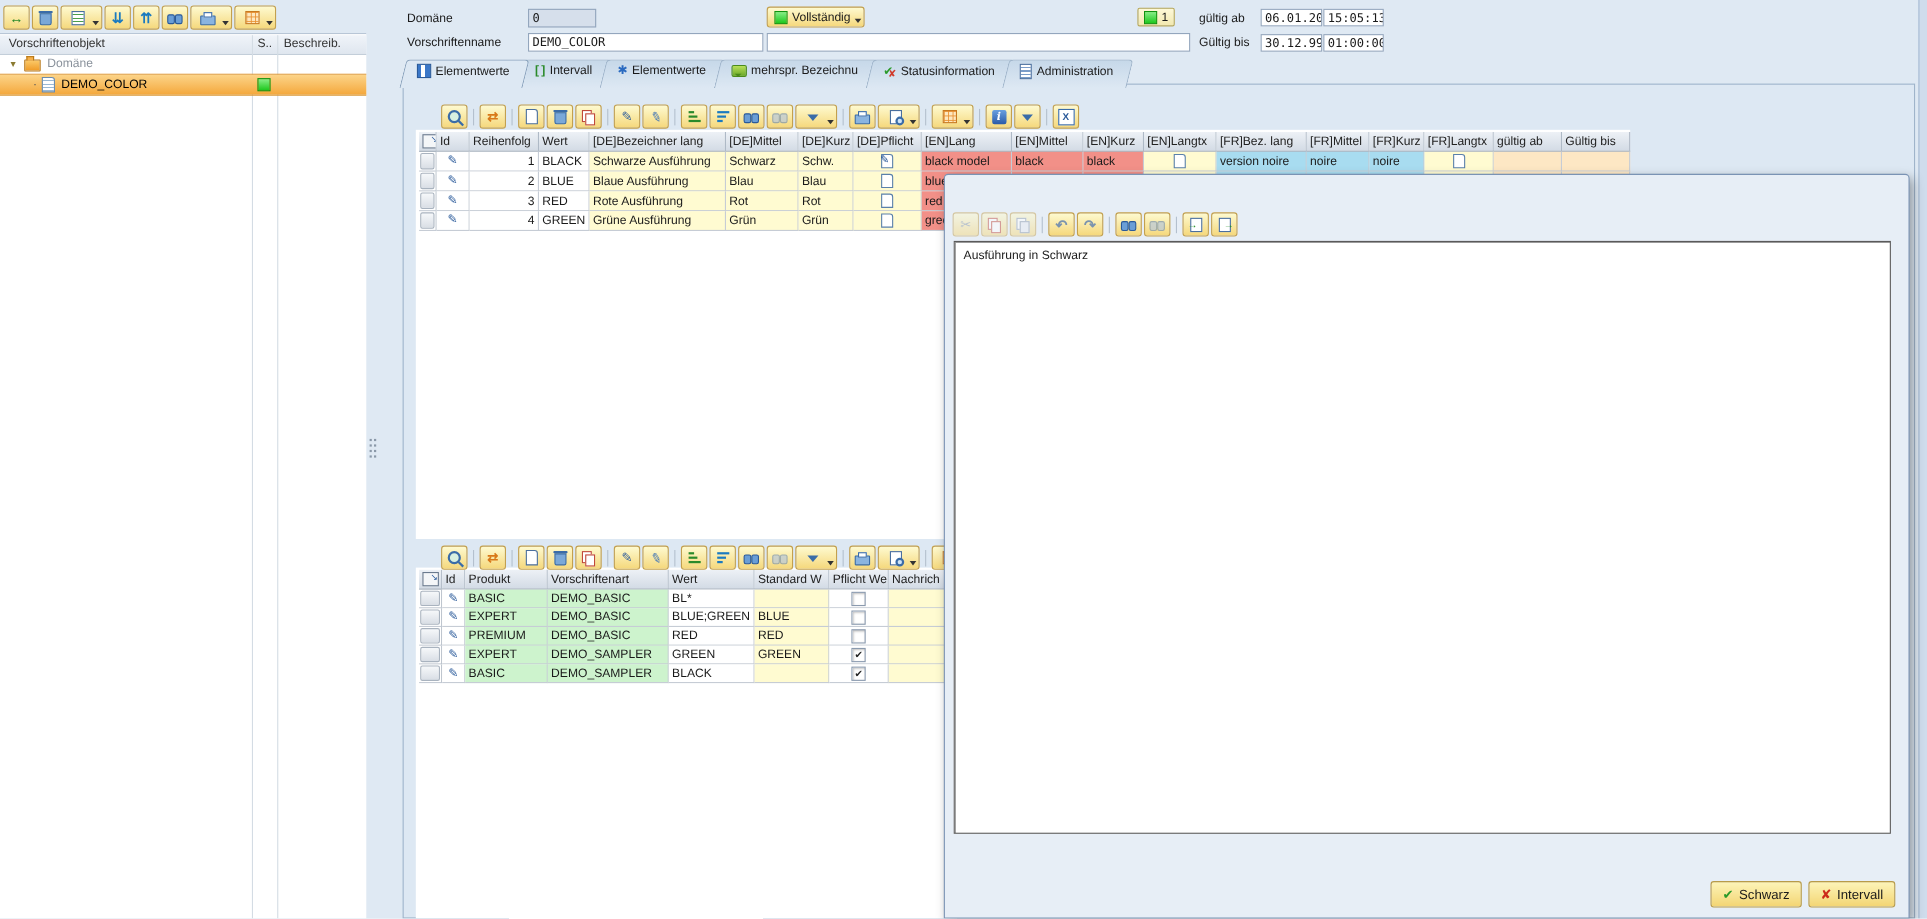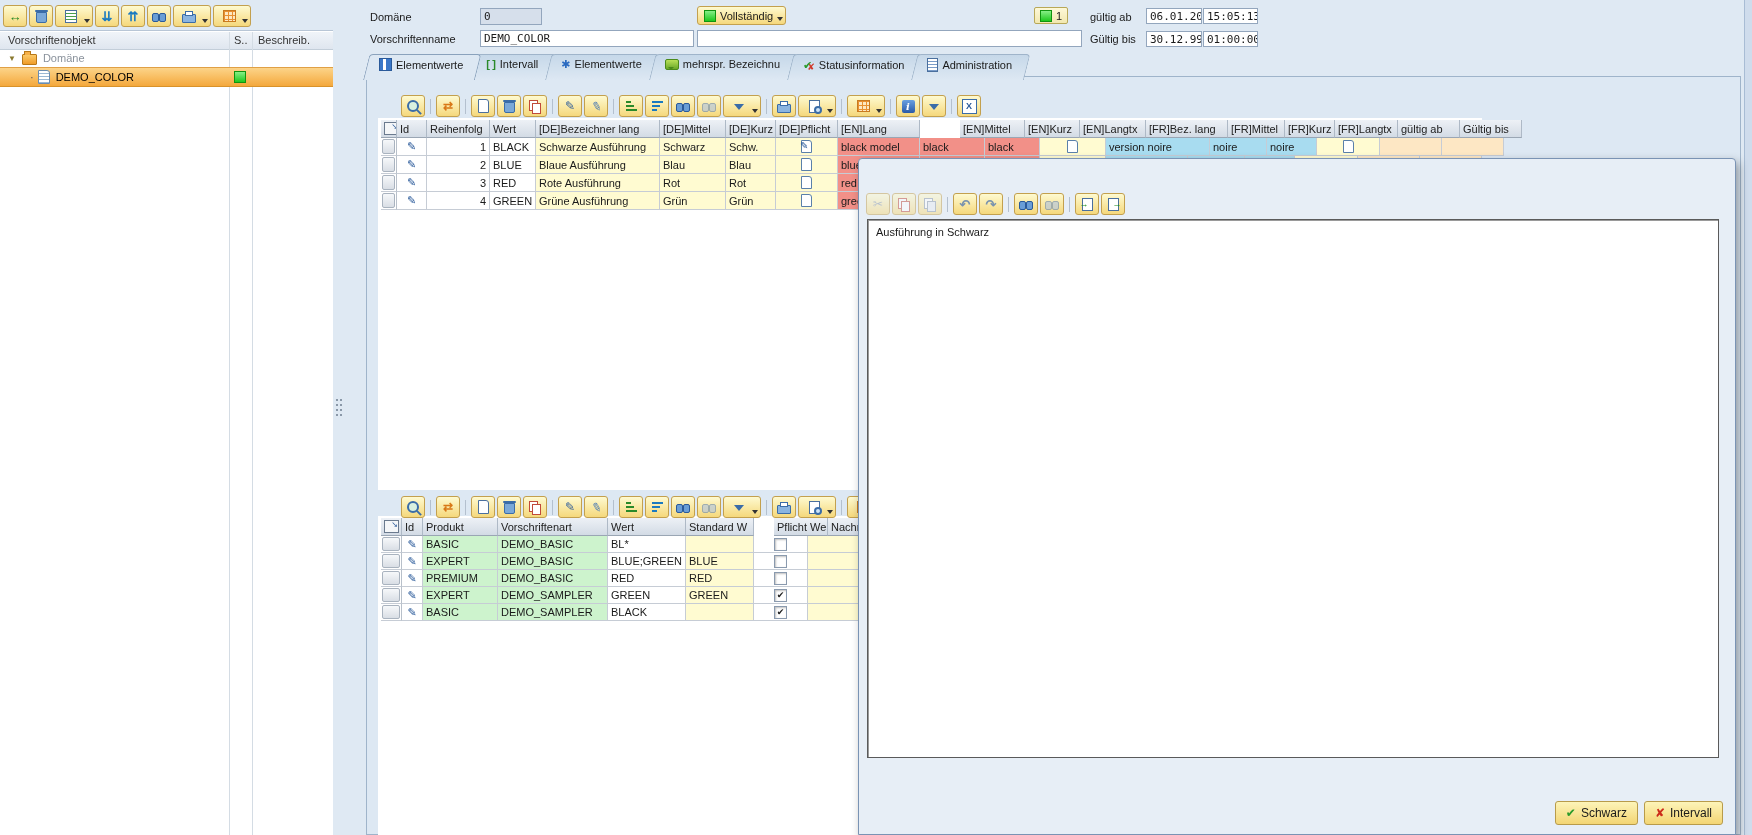--- a/index.html
+++ b/index.html
@@ -358,21 +358,21 @@
           <i class="i i-tablesel"></i>
         </span>
         <span class="tcell th" style="width: 30px;">Id</span>
         <span class="tcell th" style="width: 63px;">Reihenfolg</span>
         <span class="tcell th" style="width: 46px;">Wert</span>
         <span class="tcell th" style="width: 124px;">[DE]Bezeichner lang</span>
         <span class="tcell th" style="width: 66px;">[DE]Mittel</span>
         <span class="tcell th" style="width: 50px;">[DE]Kurz</span>
         <span class="tcell th" style="width: 62px;">[DE]Pflicht</span>
         <span class="tcell th" style="width: 82px;">[EN]Lang</span>
-        <span class="tcell th" style="width: 65px; margin-left: 40px;">[EN]Mittel</span>
+        <span class="tcell th" style="width: 65px;">[EN]Mittel</span>
         <span class="tcell th" style="width: 55px;">[EN]Kurz</span>
         <span class="tcell th" style="width: 66px;">[EN]Langtx</span>
         <span class="tcell th" style="width: 82px;">[FR]Bez. lang</span>
         <span class="tcell th" style="width: 57px;">[FR]Mittel</span>
         <span class="tcell th" style="width: 50px;">[FR]Kurz</span>
         <span class="tcell th" style="width: 63px;">[FR]Langtx</span>
         <span class="tcell th" style="width: 62px;">gültig ab</span>
         <span class="tcell th" style="width: 62px;">Gültig bis</span>
       </div>
       <div class="trow" style="height: 18px;">
@@ -389,21 +389,21 @@
         <span class="tcell c-yellow" style="width: 50px;">Schw.</span>
         <span class="tcell c-yellow center" style="width: 62px;">
           <i class="i i-editdoc"></i>
         </span>
         <span class="tcell c-salmon" style="width: 82px;">black model</span>
         <span class="tcell c-salmon" style="width: 65px;">black</span>
         <span class="tcell c-salmon" style="width: 55px;">black</span>
         <span class="tcell c-yellow center" style="width: 66px;">
           <i class="i i-celldoc"></i>
         </span>
-        <span class="tcell c-blue" style="width: 104px;">version noire</span>
+        <span class="tcell c-blue" style="width: 82px;">version noire</span>
         <span class="tcell c-blue" style="width: 57px;">noire</span>
         <span class="tcell c-blue" style="width: 50px;">noire</span>
         <span class="tcell c-yellow center" style="width: 63px;">
           <i class="i i-celldoc"></i>
         </span>
         <span class="tcell c-tan" style="width: 62px;"></span>
         <span class="tcell c-tan" style="width: 62px;"></span>
       </div>
       <div class="trow" style="height: 18px;">
         <span class="tcell c-sel" style="width: 16px;">
@@ -556,21 +556,21 @@
   <div class="abs grid" style="left:381px;top:518px">
       <div class="trow thead">
         <span class="tcell th" style="width: 21px;">
           <i class="i i-tablesel"></i>
         </span>
         <span class="tcell th" style="width: 21px;">Id</span>
         <span class="tcell th" style="width: 75px;">Produkt</span>
         <span class="tcell th" style="width: 110px;">Vorschriftenart</span>
         <span class="tcell th" style="width: 78px;">Wert</span>
         <span class="tcell th" style="width: 68px;">Standard W</span>
-        <span class="tcell th" style="width: 54px; margin-left: 20px;">Pflicht We</span>
+        <span class="tcell th" style="width: 54px;">Pflicht We</span>
         <span class="tcell th" style="width: 58px; text-align: center;">Nachrich</span>
       </div>
       <div class="trow" style="height: 17px;">
         <span class="tcell c-sel" style="width: 21px;">
           <span class="selbtn"></span>
         </span>
         <span class="tcell c-white center" style="width: 21px;">
           <i class="i i-cellpencil"></i>
         </span>
         <span class="tcell c-green" style="width: 75px;">BASIC</span>

